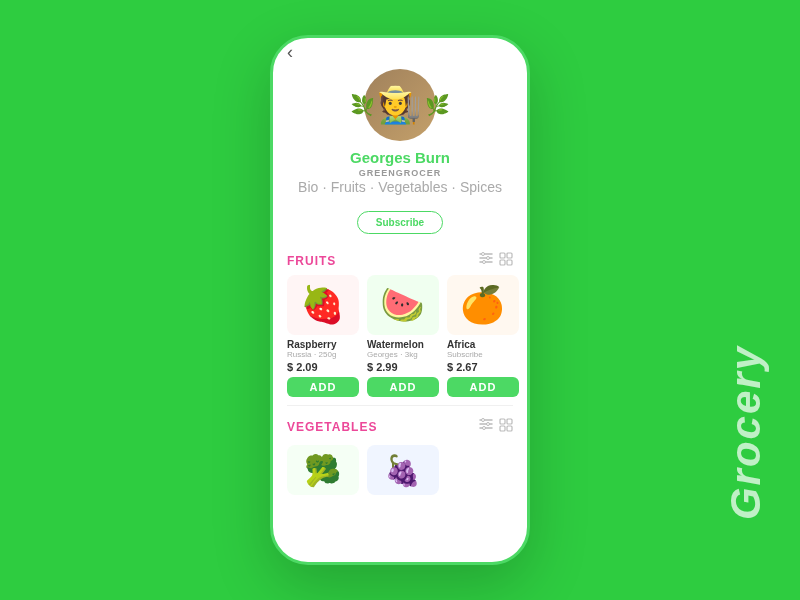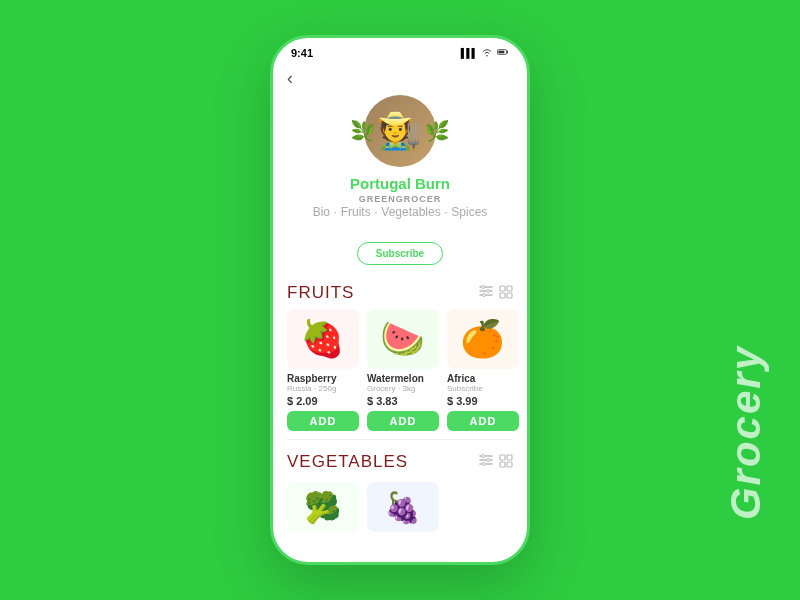--- a/index.html
+++ b/index.html
@@ -136,23 +136,23 @@
 
     .profile-role {
       font-size: 9px;
       font-weight: 600;
       color: #999;
       letter-spacing: 1px;
       margin-bottom: 1px;
     }
 
     .profile-tags {
-      font-size: 12px;
+      font-size: 14px;
       color: #aaa;
-      margin-bottom: 23px;
+      margin-bottom: 16px;
     }
 
     .subscribe-btn {
       border: 1.5px solid #4cd964;
       background: transparent;
       color: #4cd964;
       padding: 5px 18px;
       border-radius: 16px;
       font-size: 10px;
       font-weight: 600;
@@ -161,23 +161,23 @@
 
     
     .section-header {
       display: flex;
       justify-content: space-between;
       align-items: center;
       padding: 8px 14px 6px;
     }
 
     .section-title {
-      font-size: 17px;
-      font-weight: 400;
-      color: #7f1d1d;
+      font-size: 12px;
+      font-weight: 700;
+      color: #ec4899;
       letter-spacing: 1px;
     }
 
     .section-icons {
       display: flex;
       gap: 6px;
       color: #bbb;
       font-size: 12px;
     }
 
@@ -277,56 +277,36 @@
   </style>
 </head>
 <body>
 
 <div class="grocery-label">Grocery</div>
 
 <div class="phone">
 
   <div class="notch"></div>
 
-  <div class="status-bar">
-    <span class="status-time">9:41</span>
-    <div class="status-icons">
-      <span style="font-size:9px; letter-spacing:-1px;">▌▌▌</span>
-      <span>
-        <svg class="icon-svg" viewBox="0 0 16 12" fill="none">
-          <path d="M8 10a1 1 0 1 1 0 2 1 1 0 0 1 0-2z" fill="#333"></path>
-          <path d="M5.3 7.7A3.8 3.8 0 0 1 8 6.5c1 0 1.9.4 2.7 1.2" stroke="#333" stroke-width="1.2" fill="none" stroke-linecap="round"></path>
-          <path d="M3 5.2A6.4 6.4 0 0 1 8 3c2 0 3.7.8 5 2.2" stroke="#333" stroke-width="1.2" fill="none" stroke-linecap="round"></path>
-        </svg>
-      </span>
-      <span>
-        <svg class="icon-svg" viewBox="0 0 18 10" fill="none">
-          <rect x="0.5" y="1.5" width="14" height="7" rx="1.5" stroke="#333" stroke-width="1.2"></rect>
-          <rect x="2" y="3" width="9" height="4" rx="0.5" fill="#333"></rect>
-          <path d="M15.5 3.5v3" stroke="#333" stroke-width="1.5" stroke-linecap="round"></path>
-        </svg>
-      </span>
-    </div>
-  </div>
 
   <div class="phone-content">
 
     <div class="back-bar">
       <span class="back-btn">‹</span>
     </div>
 
     <div class="profile-section">
       <div class="avatar-wrapper">
         <span class="laurel-left">🌿</span>
         <div class="avatar-circle">
           <span style="font-size:36px;">🧑‍🌾</span>
         </div>
         <span class="laurel-right">🌿</span>
       </div>
-      <div class="profile-name">Portugal Burn</div>
+      <div class="profile-name">Georges Burn</div>
       <div class="profile-role">GREENGROCER</div>
       <div class="profile-tags">Bio · Fruits · Vegetables · Spices</div>
       <button class="subscribe-btn">Subscribe</button>
     </div>
 
     <div class="section-header">
       <span class="section-title">FRUITS</span>
       <div class="section-icons">
         <span>
           <svg width="14" height="12" viewBox="0 0 14 12" fill="none">
@@ -359,32 +339,32 @@
         <div class="product-origin">Russia · 250g</div>
         <div class="product-price">$ 2.09</div>
         <button class="add-btn">ADD</button>
       </div>
 
       <div class="product-card">
         <div class="product-image watermelon-bg">
           <span>🍉</span>
         </div>
         <div class="product-name">Watermelon</div>
-        <div class="product-origin">Grocery · 3kg</div>
-        <div class="product-price">$ 3.83</div>
+        <div class="product-origin">Georges · 3kg</div>
+        <div class="product-price">$ 2.99</div>
         <button class="add-btn">ADD</button>
       </div>
 
       <div class="product-card">
         <div class="product-image orange-bg">
           <span>🍊</span>
         </div>
         <div class="product-name">Africa</div>
         <div class="product-origin">Subscribe</div>
-        <div class="product-price">$ 3.99</div>
+        <div class="product-price">$ 2.67</div>
         <button class="add-btn">ADD</button>
       </div>
     </div>
 
     <div style="height:1px; background:#f0f0f0; margin: 0 14px;"></div>
 
     <div class="veggies-section">
       <div class="section-header">
         <span class="section-title">VEGETABLES</span>
         <div class="section-icons">

